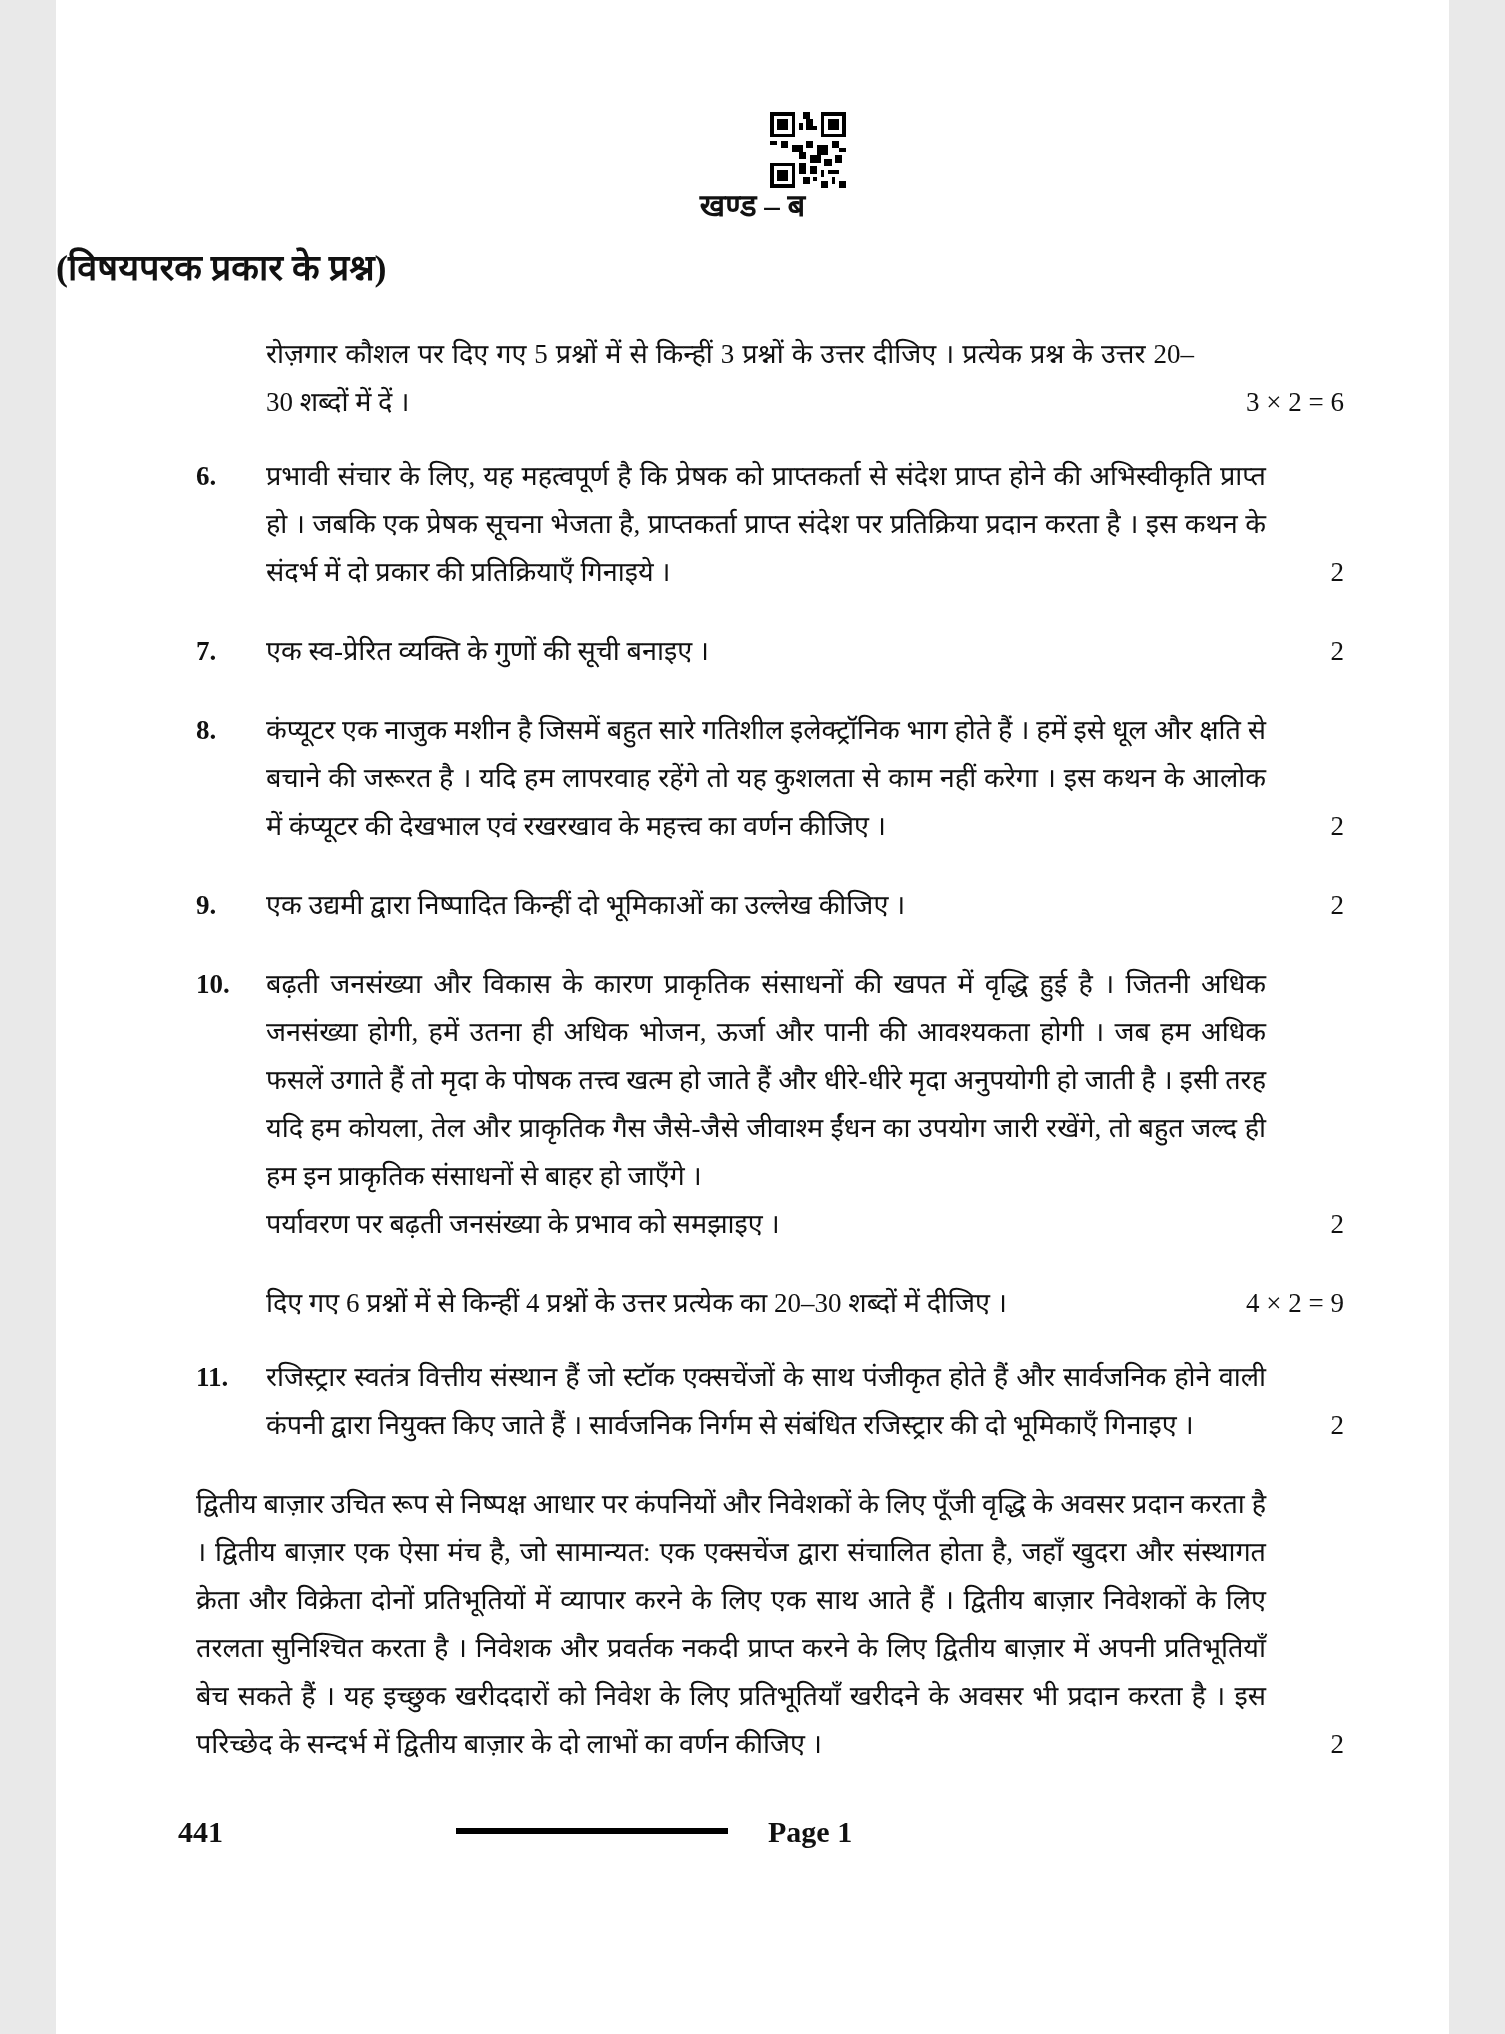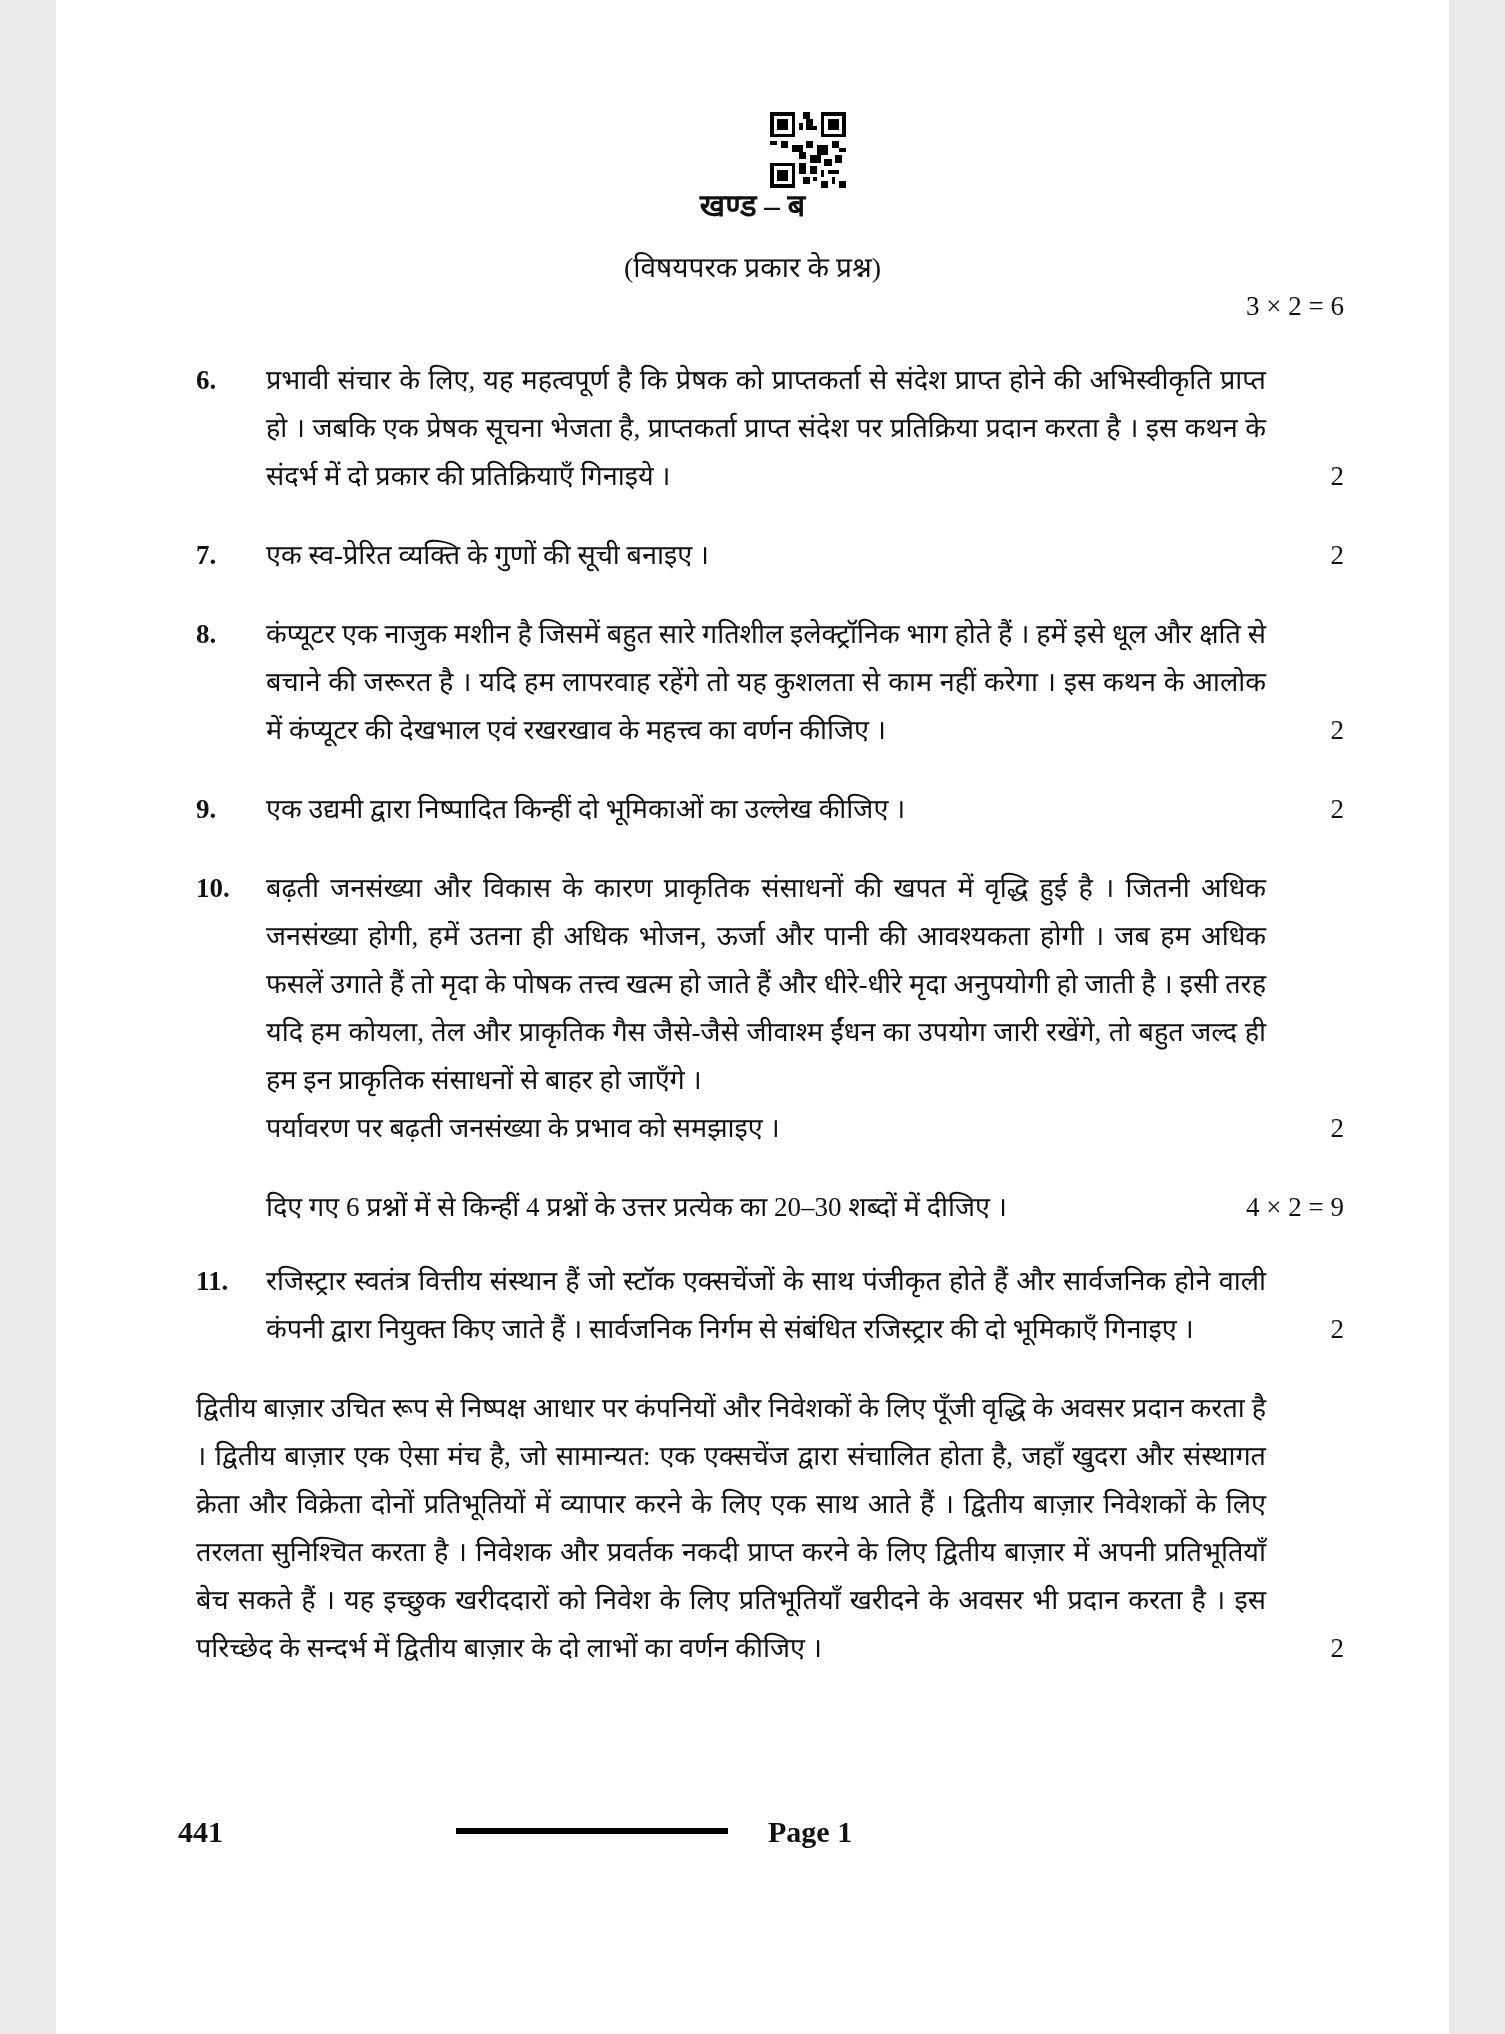--- a/index.html
+++ b/index.html
@@ -17,21 +17,21 @@
   
   .qr{position:absolute;top:110px;left:714px;width:76px;height:80px;}
   .qr svg{width:100%;height:100%;}
   
   .section-title{
     position:absolute;top:186px;left:0;right:0;
     text-align:center;font-weight:bold;font-size:31px;line-height:40px;margin:0;
   }
   .section-subtitle{
     position:absolute;top:248px;left:0;right:0;
-    text-align:center;font-weight:normal;font-size:28px;line-height:40px;margin:0;
+    text-align:left;font-weight:bold;font-size:36px;line-height:40px;margin:0;
   }
   
   .main{
     position:absolute;top:330px;left:140px;right:105px;
   }
   .instr{
     position:relative;
     margin:0 0 26px 70px;
     text-align:justify;
   }
@@ -102,20 +102,21 @@
       <rect x="19" y="19" width="2" height="2" fill="#000"></rect>
     </svg>
   </div>
 
   <h1 class="section-title">खण्ड – ब</h1>
   <h2 class="section-subtitle">(विषयपरक प्रकार के प्रश्न)</h2>
 
   <div class="main">
 
     <div class="instr">
+      <p class="itext">रोज़गार कौशल पर दिए गए 5 प्रश्नों में से किन्हीं 3 प्रश्नों के उत्तर दीजिए । प्रत्येक प्रश्न के उत्तर 20–30 शब्दों में दें ।</p>
       <span class="marks">3 × 2 = 6</span>
     </div>
 
     <div class="q">
       <span class="num">6.</span>
       <div class="qtext">
           <p>प्रभावी संचार के लिए, यह महत्वपूर्ण है कि प्रेषक को प्राप्तकर्ता से संदेश प्राप्त होने की अभिस्वीकृति प्राप्त हो । जबकि एक प्रेषक सूचना भेजता है, प्राप्तकर्ता प्राप्त संदेश पर प्रतिक्रिया प्रदान करता है । इस कथन के संदर्भ में दो प्रकार की प्रतिक्रियाएँ गिनाइये ।</p>
         </div>
       <span class="marks">2</span>
     </div>

